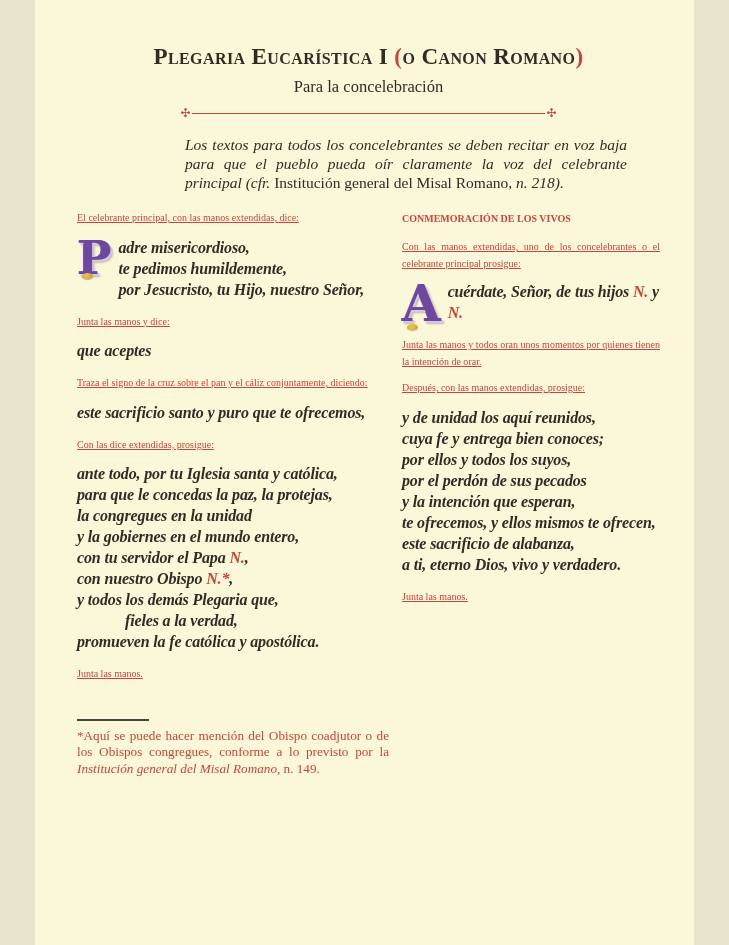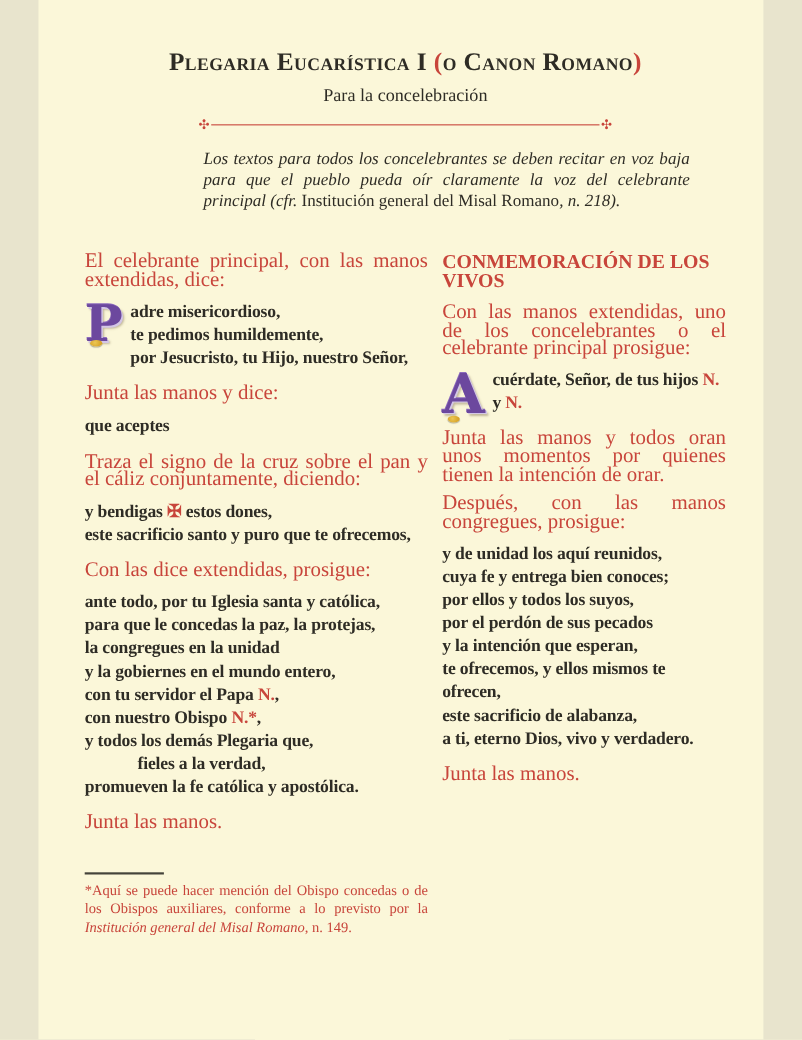--- a/index.html
+++ b/index.html
@@ -47,52 +47,53 @@
     height:14px;
   }
   .divider .rule{flex:1;height:1px;background:var(--red);}
   .divider .orn{font-size:12px;line-height:12px;padding:0 1px;}
   .intro{
     margin-left:108px;
     width:442px;
     font-style:italic;
     font-size:15.5px;
     line-height:19px;
-    margin-bottom:38px;
+    margin-bottom:18px;
     text-align:justify;
   }
   .intro .rm{font-style:normal;}
   
   .cols{display:flex;gap:13px;}
   .col{width:320px;}
   .rubric{
     color:var(--red);
-    font-size:19px;
+    font-size:10px;
     line-height:16.5px;
     text-align:justify;
     margin:0 0 10px 0;
     clear:both;
+    text-decoration:underline;
   }
   .rubric.tight{margin-bottom:9px;}
   .heading{
     color:var(--red);
     font-weight:700;
-    font-size:18px;
+    font-size:10px;
     line-height:17px;
     margin-bottom:12px;
     clear:both;
   }
   .prayer{
     font-weight:700;
     font-size:16px;
     letter-spacing:-.15px;
     margin-bottom:14px;
     clear:both;
   }
-  .prayer .line{line-height:21px;}
+  .prayer .line{line-height:21px;font-style:italic;}
   .prayer .line.indent{padding-left:48px;}
   .red{color:var(--red);}
   .it{font-style:italic;}
   .rm{font-style:normal;}
   
   .dropcap{
     float:left;
     font-family:"DejaVu Serif", serif;
     font-weight:700;
     color:var(--purple);
@@ -158,61 +159,60 @@
 
       <p class="rubric">Junta las manos y dice:</p>
 
       <div class="prayer">
           <div class="line"><span>que aceptes</span></div>
         </div>
 
       <p class="rubric">Traza el signo de la cruz sobre el pan y el cáliz conjuntamente, diciendo:</p>
 
       <div class="prayer">
-          <div class="line"><span>y bendigas </span><span class="red">✠</span><span> estos dones,</span></div>
           <div class="line"><span>este sacrificio santo y puro que te ofrecemos,</span></div>
         </div>
 
       <p class="rubric">Con las dice extendidas, prosigue:</p>
 
       <div class="prayer">
           <div class="line"><span>ante todo, por tu Iglesia santa y católica,</span></div>
           <div class="line"><span>para que le concedas la paz, la protejas,</span></div>
           <div class="line"><span>la congregues en la unidad</span></div>
           <div class="line"><span>y la gobiernes en el mundo entero,</span></div>
           <div class="line"><span>con tu servidor el Papa </span><span class="red">N.</span><span>,</span></div>
           <div class="line"><span>con nuestro Obispo </span><span class="red">N.*</span><span>,</span></div>
           <div class="line"><span>y todos los demás Plegaria que,</span></div>
           <div class="line indent"><span>fieles a la verdad,</span></div>
           <div class="line"><span>promueven la fe católica y apostólica.</span></div>
         </div>
 
       <p class="rubric">Junta las manos.</p>
 
       <div class="footnote-rule"></div>
-      <p class="footnote"><span>*Aquí se puede hacer mención del Obispo concedas o de los Obispos auxiliares, conforme a lo previsto por la </span><span class="it">Institución general del Misal Romano</span><span>, n. 149.</span></p>
+      <p class="footnote"><span>*Aquí se puede hacer mención del Obispo coadjutor o de los Obispos congregues, conforme a lo previsto por la </span><span class="it">Institución general del Misal Romano</span><span>, n. 149.</span></p>
 
     </div>
 
     <div class="col">
 
       <h2 class="heading">CONMEMORACIÓN DE LOS VIVOS</h2>
 
       <p class="rubric tight">Con las manos extendidas, uno de los concelebrantes o el celebrante principal prosigue:</p>
 
       <div class="prayer">
         <span class="dropcap a">A</span>
         <div>
             <div class="line"><span>cuérdate, Señor, de tus hijos </span><span class="red">N.</span><span> y </span><span class="red">N.</span></div>
           </div>
       </div>
 
       <p class="rubric">Junta las manos y todos oran unos momentos por quienes tienen la intención de orar.</p>
 
-      <p class="rubric">Después, con las manos congregues, prosigue:</p>
+      <p class="rubric">Después, con las manos extendidas, prosigue:</p>
 
       <div class="prayer">
           <div class="line"><span>y de unidad los aquí reunidos,</span></div>
           <div class="line"><span>cuya fe y entrega bien conoces;</span></div>
           <div class="line"><span>por ellos y todos los suyos,</span></div>
           <div class="line"><span>por el perdón de sus pecados</span></div>
           <div class="line"><span>y la intención que esperan,</span></div>
           <div class="line"><span>te ofrecemos, y ellos mismos te ofrecen,</span></div>
           <div class="line"><span>este sacrificio de alabanza,</span></div>
           <div class="line"><span>a ti, eterno Dios, vivo y verdadero.</span></div>

